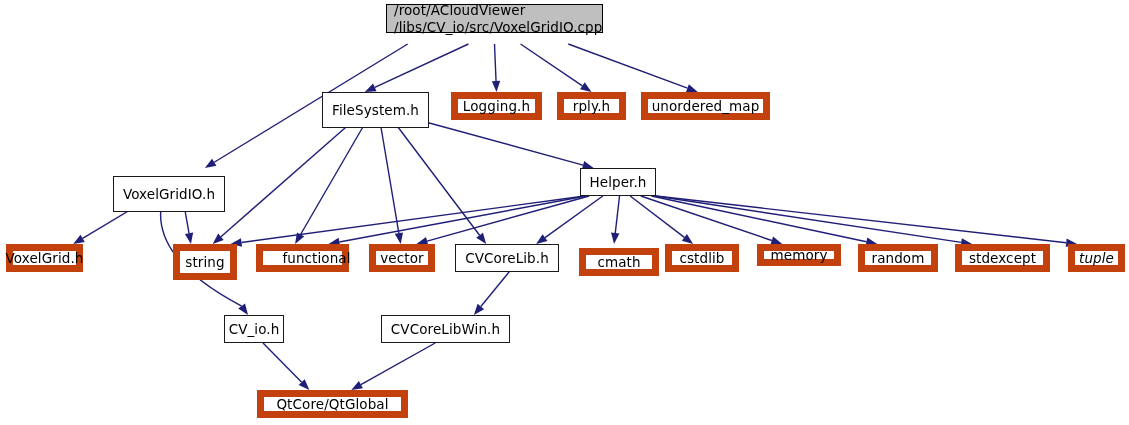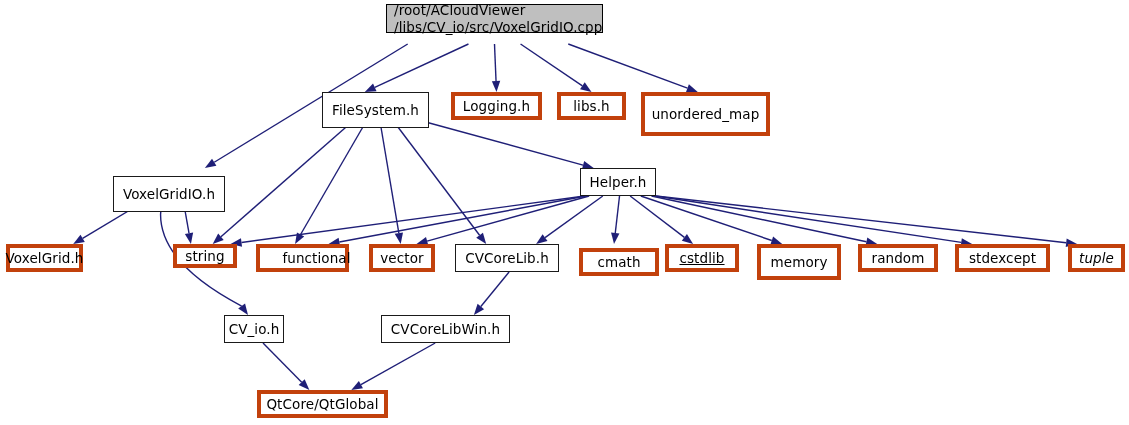--- a/index.html
+++ b/index.html
@@ -1,21 +1,21 @@
 <!DOCTYPE html>
 <html><head>
 <meta charset="utf-8">
 <style>
   html,body{margin:0;padding:0;background:#ffffff;}
   body{font-family:"DejaVu Sans","Liberation Sans",sans-serif;}
   #graph{position:relative;width:1129px;height:425px;background:#ffffff;overflow:hidden;}
   #graph svg{position:absolute;left:0;top:0;width:1129px;height:425px;}
   .node{position:absolute;box-sizing:border-box;display:flex;align-items:center;
         justify-content:center;text-align:center;background:#ffffff;
-        border:4px solid #c2410c;color:#000000;font-size:13.5px;line-height:15px;
+        border:7px solid #c2410c;color:#000000;font-size:13.5px;line-height:15px;
         white-space:pre;letter-spacing:0.1px;}
   .node.bold{border:1.6px solid #1a1a1a;}
   .node.root{background:#bfbfbf;border:1.6px solid #000000;font-size:13.5px;
              line-height:17px;text-align:left;justify-content:flex-start;padding-left:7px;}
 </style>
 </head>
 <body>
 
 <div id="graph">
   <svg id="edge-layer" viewBox="0 0 1129 425" xmlns="http://www.w3.org/2000/svg">
@@ -70,32 +70,32 @@
       <path d="M 263 343 L 301.6719517244758 382.1720200657406" stroke="#1f1f77" stroke-width="1.4" fill="none"></path>
       <polygon points="309.4,390 298.68308665866766,385.12272940730435 304.6608167902839,379.2213107241768" fill="#1f1f77"></polygon>
       <path d="M 435.18 343 L 360.91569242092226 384.62201831882487" stroke="#1f1f77" stroke-width="1.4" fill="none"></path>
       <polygon points="351.32,390 358.8622812335645,380.9582084853818 362.96910360828,388.2858281522679" fill="#1f1f77"></polygon>
     </svg>
   <div id="node-layer">
       <div class="node root" style="left: 386px; top: 4px; width: 217px; height: 29px;">/root/ACloudViewer
 /libs/CV_io/src/VoxelGridIO.cpp</div>
       <div class="node bold" style="left: 322px; top: 92px; width: 107px; height: 36px;">FileSystem.h</div>
       <div class="node" style="left: 451px; top: 92px; width: 91px; height: 28px;">Logging.h</div>
-      <div class="node" style="left: 557px; top: 92px; width: 69px; height: 28px;">libs.h</div>
-      <div class="node" style="left: 641px; top: 92px; width: 129px; height: 44px;">unordered_map</div>
+      <div class="node" style="left: 557px; top: 92px; width: 69px; height: 28px;">rply.h</div>
+      <div class="node" style="left: 641px; top: 92px; width: 129px; height: 28px;">unordered_map</div>
       <div class="node bold" style="left: 113px; top: 176px; width: 112px; height: 36px; text-align: right;">VoxelGridIO.h</div>
       <div class="node bold" style="left: 580px; top: 168px; width: 76px; height: 28px;">Helper.h</div>
       <div class="node" style="left: 6px; top: 244px; width: 77px; height: 28px;">VoxelGrid.h</div>
-      <div class="node" style="left: 173px; top: 244px; width: 64px; height: 24px;">string</div>
+      <div class="node" style="left: 173px; top: 244px; width: 64px; height: 36px;">string</div>
       <div class="node" style="left: 256px; top: 244px; width: 93px; height: 28px; padding-left: 28px;">functional</div>
       <div class="node" style="left: 369px; top: 244px; width: 66px; height: 28px;">vector</div>
       <div class="node bold" style="left: 455px; top: 244px; width: 104px; height: 28px;">CVCoreLib.h</div>
       <div class="node" style="left: 579px; top: 248px; width: 80px; height: 28px;">cmath</div>
-      <div class="node" style="left: 665px; top: 244px; width: 74px; height: 28px; text-decoration: underline;">cstdlib</div>
-      <div class="node" style="left: 757px; top: 244px; width: 84px; height: 36px;">memory</div>
+      <div class="node" style="left: 665px; top: 244px; width: 74px; height: 28px;">cstdlib</div>
+      <div class="node" style="left: 757px; top: 244px; width: 84px; height: 22px;">memory</div>
       <div class="node" style="left: 858px; top: 244px; width: 80px; height: 28px;">random</div>
       <div class="node" style="left: 955px; top: 244px; width: 95px; height: 28px;">stdexcept</div>
       <div class="node" style="left: 1068px; top: 244px; width: 57px; height: 28px; font-style: italic;">tuple</div>
       <div class="node bold" style="left: 224px; top: 315px; width: 60px; height: 28px;">CV_io.h</div>
       <div class="node bold" style="left: 381px; top: 315px; width: 129px; height: 28px;">CVCoreLibWin.h</div>
-      <div class="node" style="left: 257px; top: 390px; width: 131px; height: 28px;">QtCore/QtGlobal</div>
+      <div class="node" style="left: 257px; top: 390px; width: 151px; height: 28px;">QtCore/QtGlobal</div>
     </div>
 </div>
 
 </body></html>

